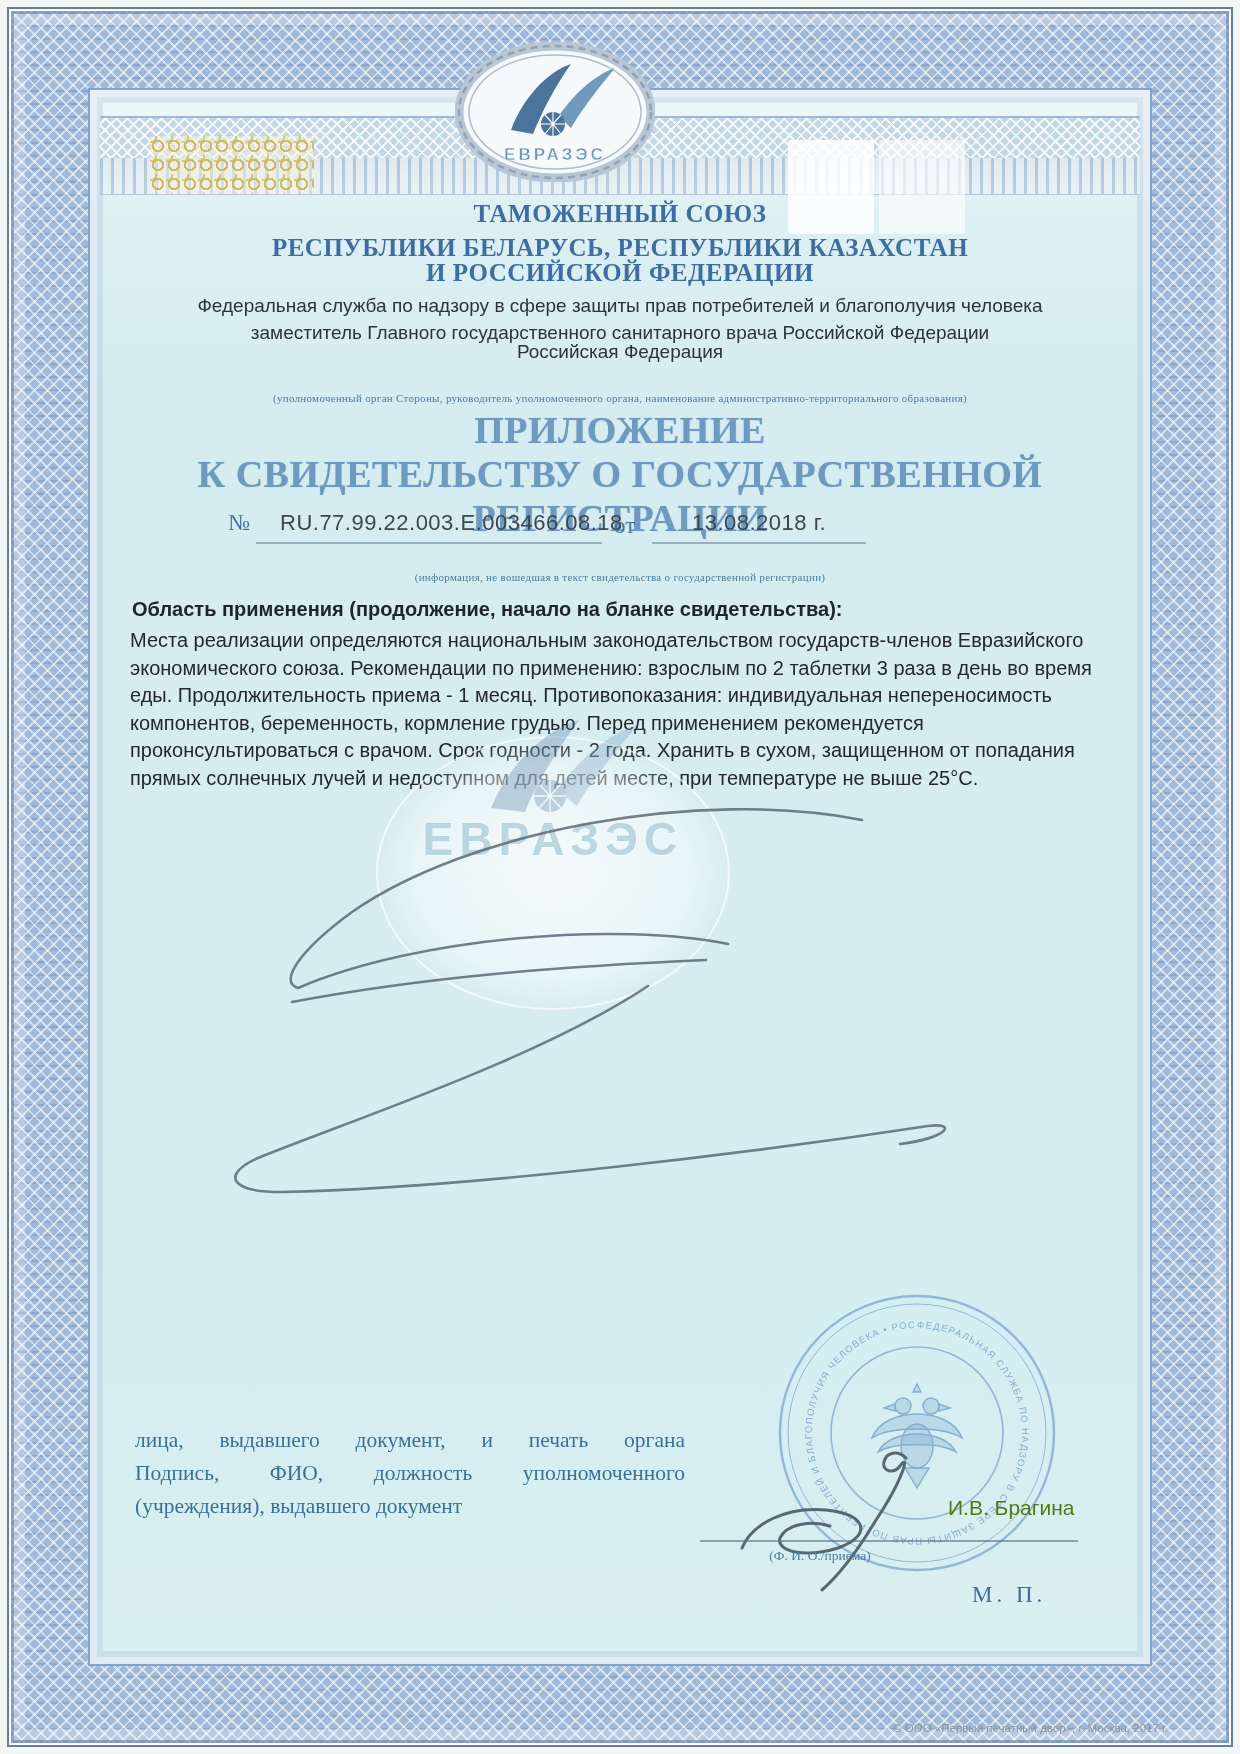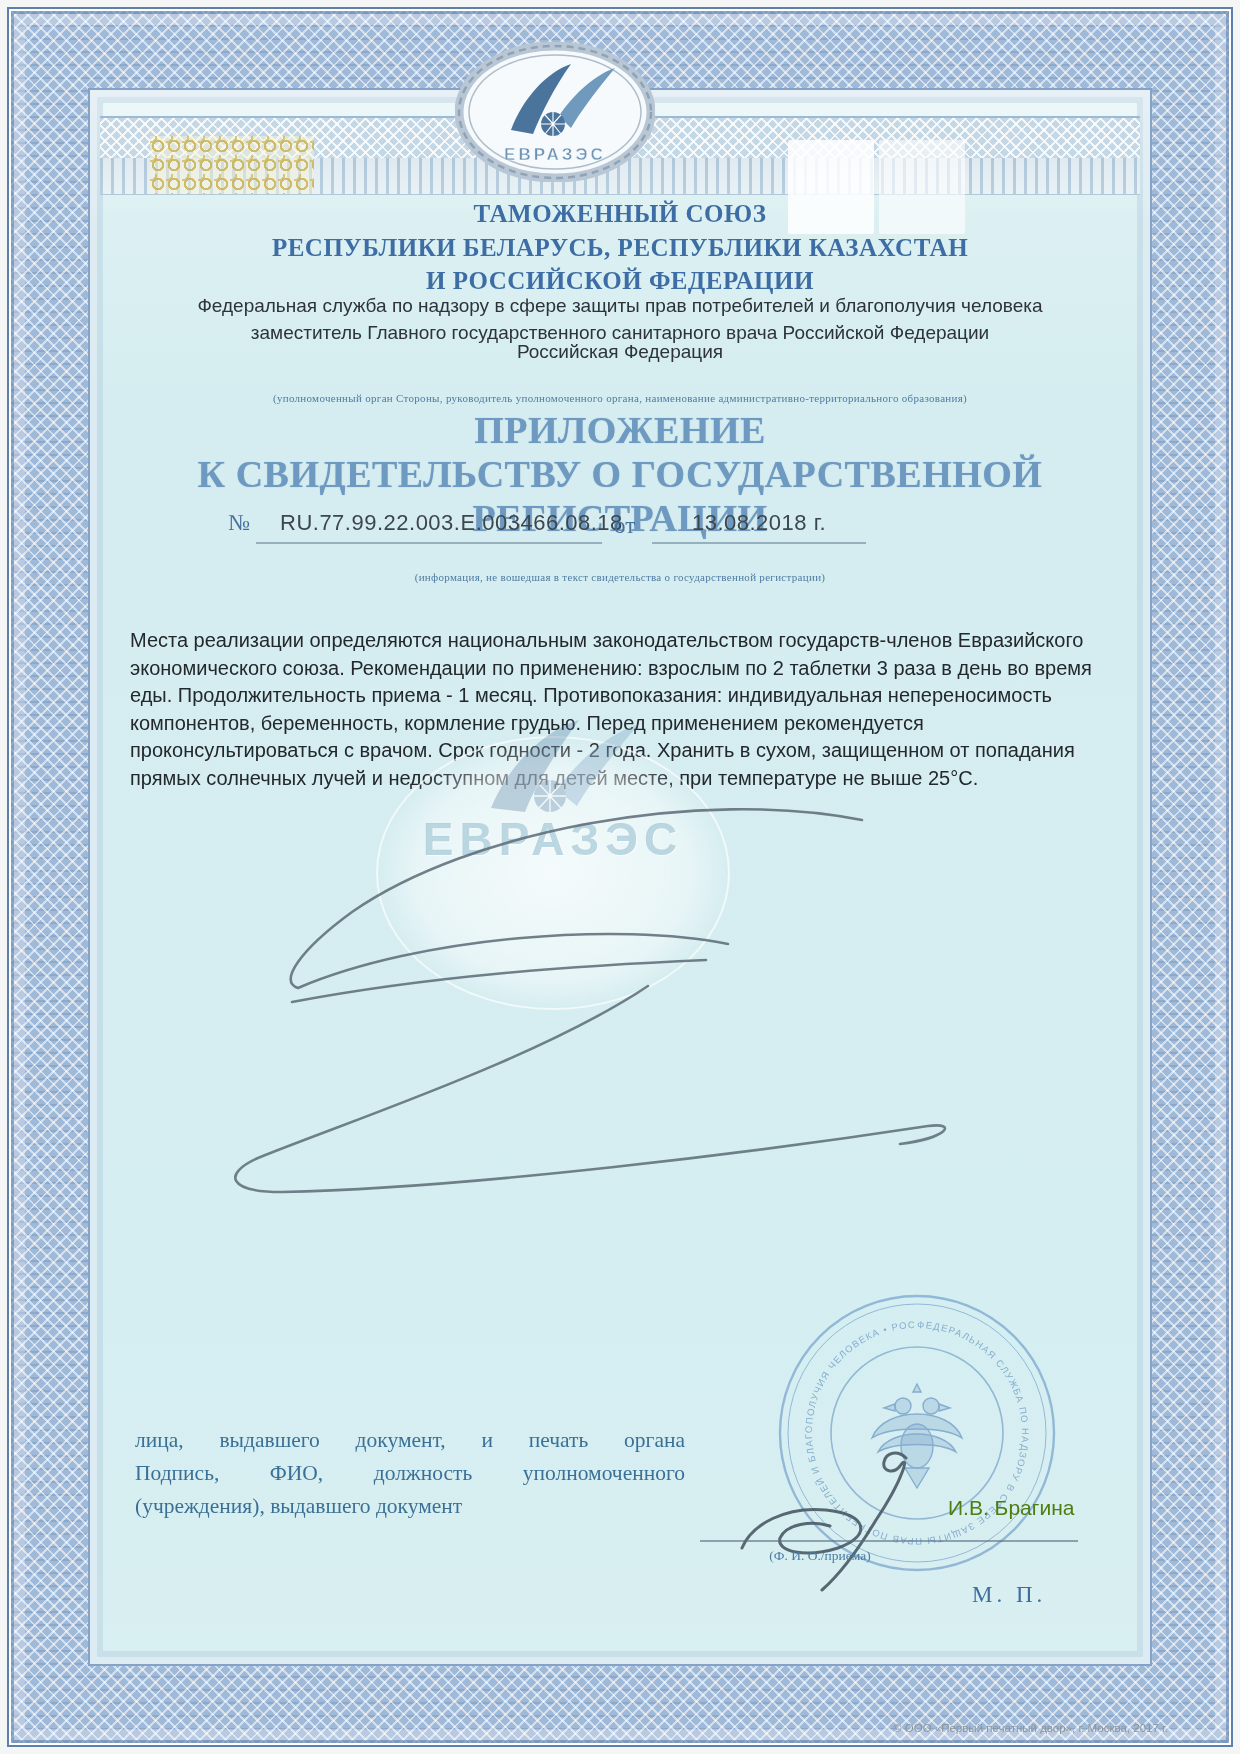--- a/index.html
+++ b/index.html
@@ -115,40 +115,41 @@
 
   <div class="inner">
     <div class="band-a"></div>
     <div class="band-b"></div>
     <div class="gold-block"></div>
     <div class="white-patch" style="left:698px;"></div>
     <div class="white-patch p2" style="left:789px;"></div>
 
     <div class="ctr union-line" style="top:144px;">РЕСПУБЛИКИ БЕЛАРУСЬ, РЕСПУБЛИКИ КАЗАХСТАН</div>
     <div class="ctr union-line" style="top:110px;">ТАМОЖЕННЫЙ СОЮЗ</div>
-    <div class="ctr union-line" style="top:177px;">И РОССИЙСКОЙ ФЕДЕРАЦИИ</div>
+    <div class="ctr union-line" style="top:169px;">И РОССИЙСКОЙ ФЕДЕРАЦИИ</div>
 
     <div class="ctr authority-line" style="top:205px;">Федеральная служба по надзору в сфере защиты прав потребителей и благополучия человека</div>
     <div class="ctr authority-line" style="top:232px;text-align:center;">заместитель Главного государственного санитарного врача Российской Федерации</div>
     <div class="ctr authority-line" style="top:251px;">Российская Федерация</div>
 
     <div class="ctr caption" style="top:302px;">(уполномоченный орган Стороны, руководитель уполномоченного органа, наименование административно-территориального образования)</div>
 
     <div class="ctr big-title" style="top:318px;">ПРИЛОЖЕНИЕ</div>
     <div class="ctr big-title" style="top:362px;">К СВИДЕТЕЛЬСТВУ О ГОСУДАРСТВЕННОЙ РЕГИСТРАЦИИ</div>
 
     <div class="reg-label" style="left:138px; top:420px;">№</div>
     <div class="reg-value" style="left:190px; top:420px; width:330px;">RU.77.99.22.003.E.003466.08.18</div>
     <div class="reg-underline" style="left:166px; top:452px; width:346px;"></div>
     <div class="reg-label" style="left:524px; top:423px;">от</div>
     <div class="reg-value" style="left:560px; top:420px; width:218px;">13.08.2018 г.</div>
     <div class="reg-underline" style="left:562px; top:452px; width:214px;"></div>
 
     <div class="ctr caption" style="top:481px;">(информация, не вошедшая в текст свидетельства о государственной регистрации)</div>
 
+    <div class="body-heading">Область применения (продолжение, начало на бланке свидетельства):</div>
     <div class="body-par">Места реализации определяются национальным законодательством государств-членов Евразийского экономического союза. Рекомендации по применению: взрослым по 2 таблетки 3 раза в день во время еды. Продолжительность приема - 1 месяц. Противопоказания: индивидуальная непереносимость компонентов, беременность, кормление грудью. Перед применением рекомендуется проконсультироваться с врачом. Срок годности - 2 года. Хранить в сухом, защищенном от попадания прямых солнечных лучей и недоступном для детей месте, при температуре не выше 25°С.</div>
 
     <div class="wm">
       <div class="wm-oval"></div>
       <svg class="wm-swoosh" viewBox="0 0 200 110">
         <path d="M38 96 C 56 52, 92 18, 126 8 C 104 38, 82 74, 72 100 Z" fill="#4a749c"></path>
         <path d="M104 78 C 128 44, 160 20, 186 12 C 158 44, 134 76, 124 94 Z" fill="#6f9abd"></path>
         <circle cx="97" cy="84" r="16" fill="#4a749c"></circle>
         <path d="M81 84 H113 M97 68 V100 M86 72 C 94 80, 100 88, 108 96 M108 72 C 100 80, 94 88, 86 96" stroke="#ffffff" stroke-width="1.4" fill="none"></path>
       </svg>

